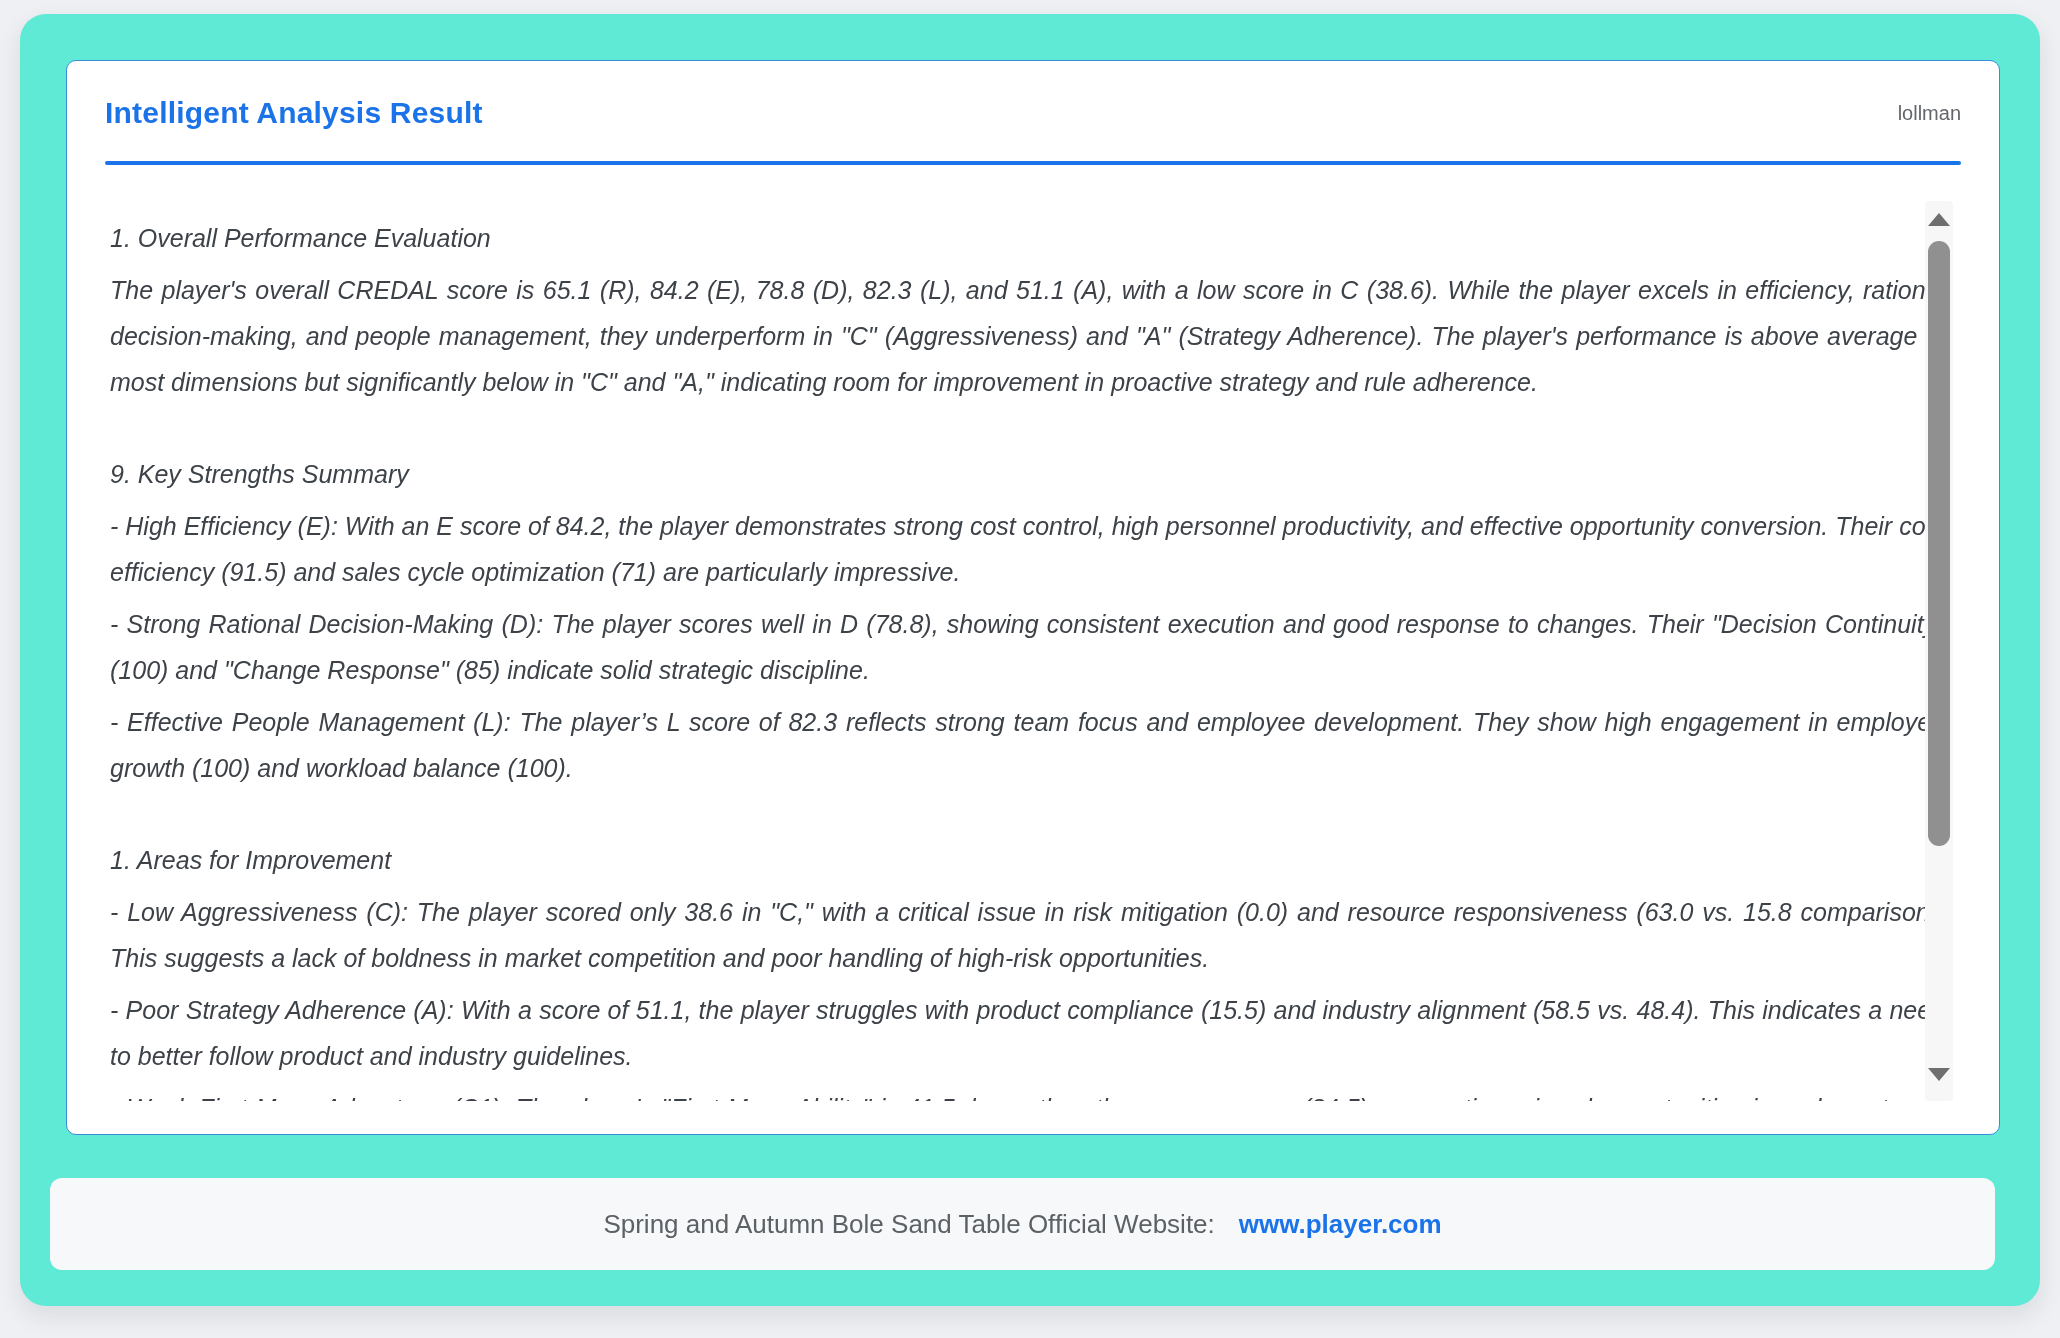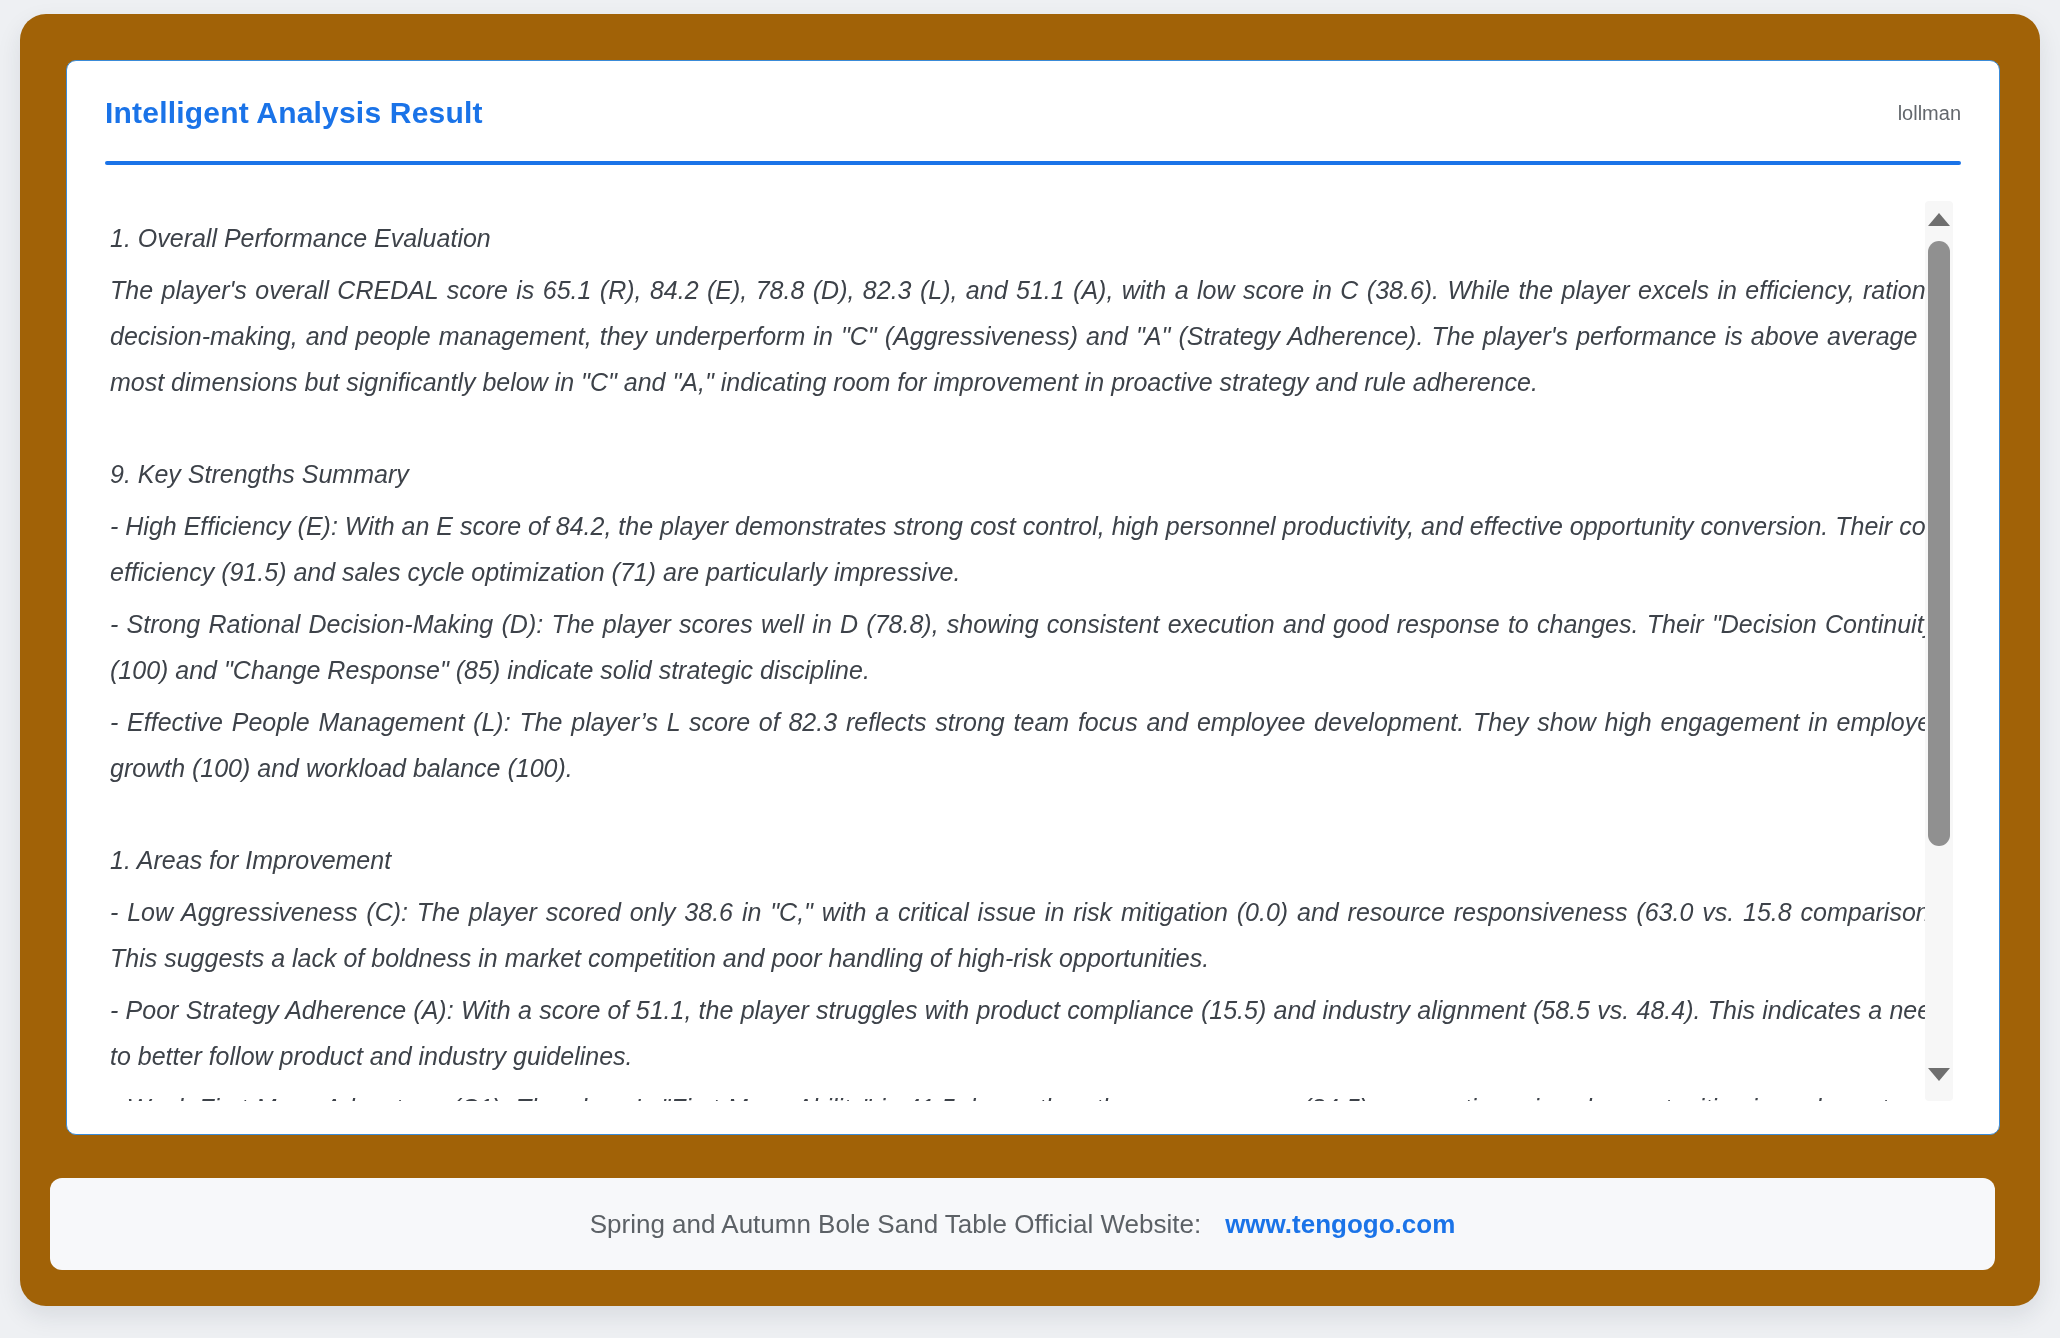--- a/index.html
+++ b/index.html
@@ -5,21 +5,21 @@
   html,body{margin:0;padding:0;}
   body{
     width:2060px;height:1338px;
     background:#eef0f3;
     font-family:"Liberation Sans", sans-serif;
     position:relative;
     overflow:hidden;
   }
   .card{
     position:absolute;left:20px;top:14px;width:2020px;height:1292px;
-    background:#a16207;border-radius:26px;
+    background:#5eead4;border-radius:26px;
     box-shadow:0 10px 24px rgba(30,40,60,0.10);
   }
   .panel{
     position:absolute;left:46px;top:46px;width:1934px;height:1075px;
     background:#ffffff;border:1px solid #3a8bd8;border-radius:10px;
     box-sizing:border-box;
   }
   .panel-header{
     display:flex;justify-content:space-between;align-items:center;
     padding:30px 38px 0 38px;
@@ -106,16 +106,16 @@
     <div class="scrollbar">
       <div class="scroll-arrow up"></div>
       <div class="scroll-thumb"></div>
       <div class="scroll-arrow down"></div>
     </div>
 
   </div>
 
   <div class="footer-bar">
     <span class="footer-label">Spring and Autumn Bole Sand Table Official Website:</span>
-    <a class="footer-link">www.tengogo.com</a>
+    <a class="footer-link">www.player.com</a>
   </div>
 
 </div>
 
 </body></html>

